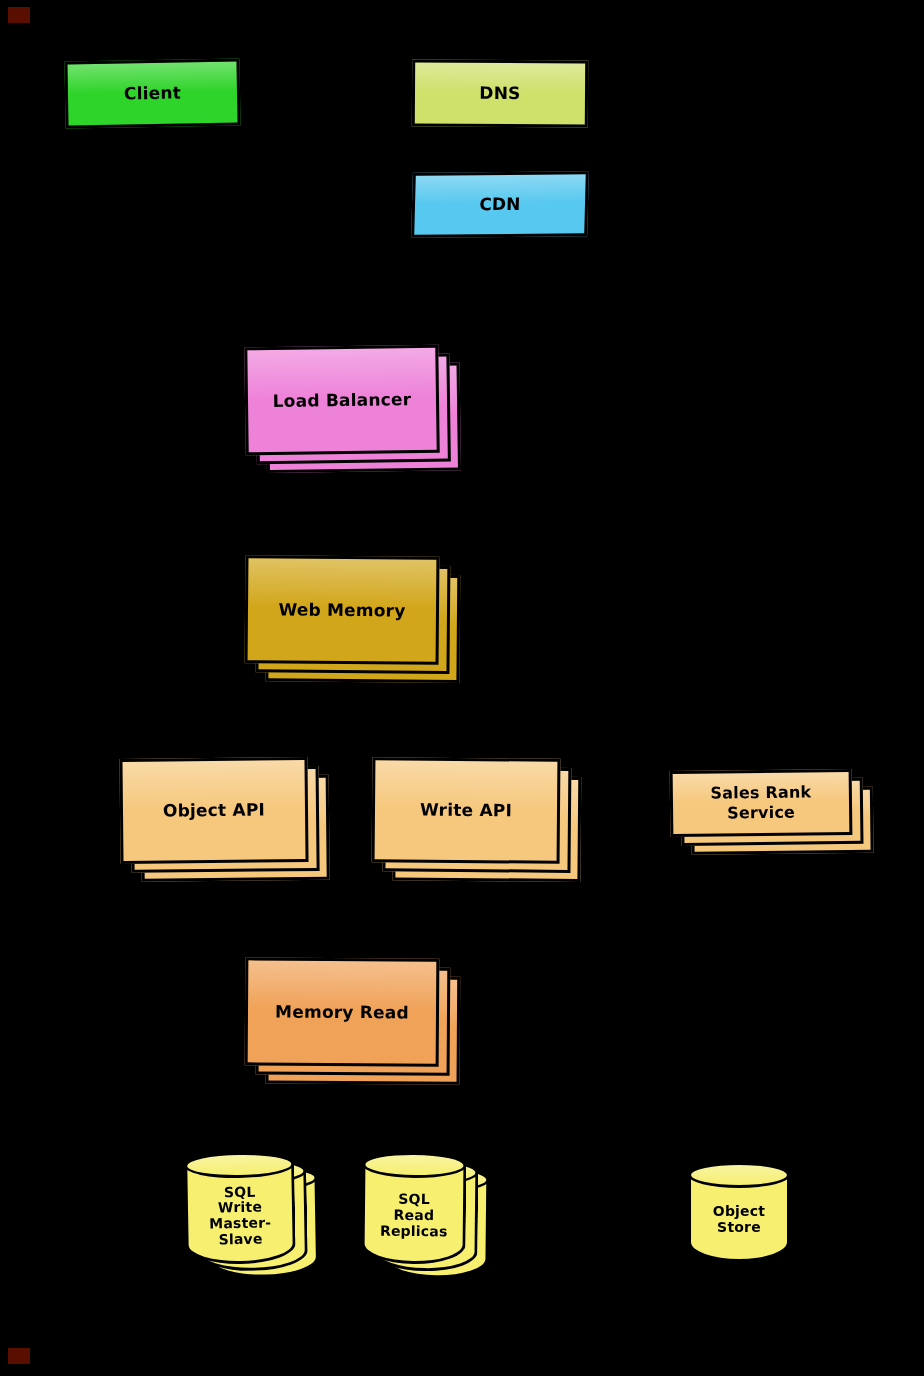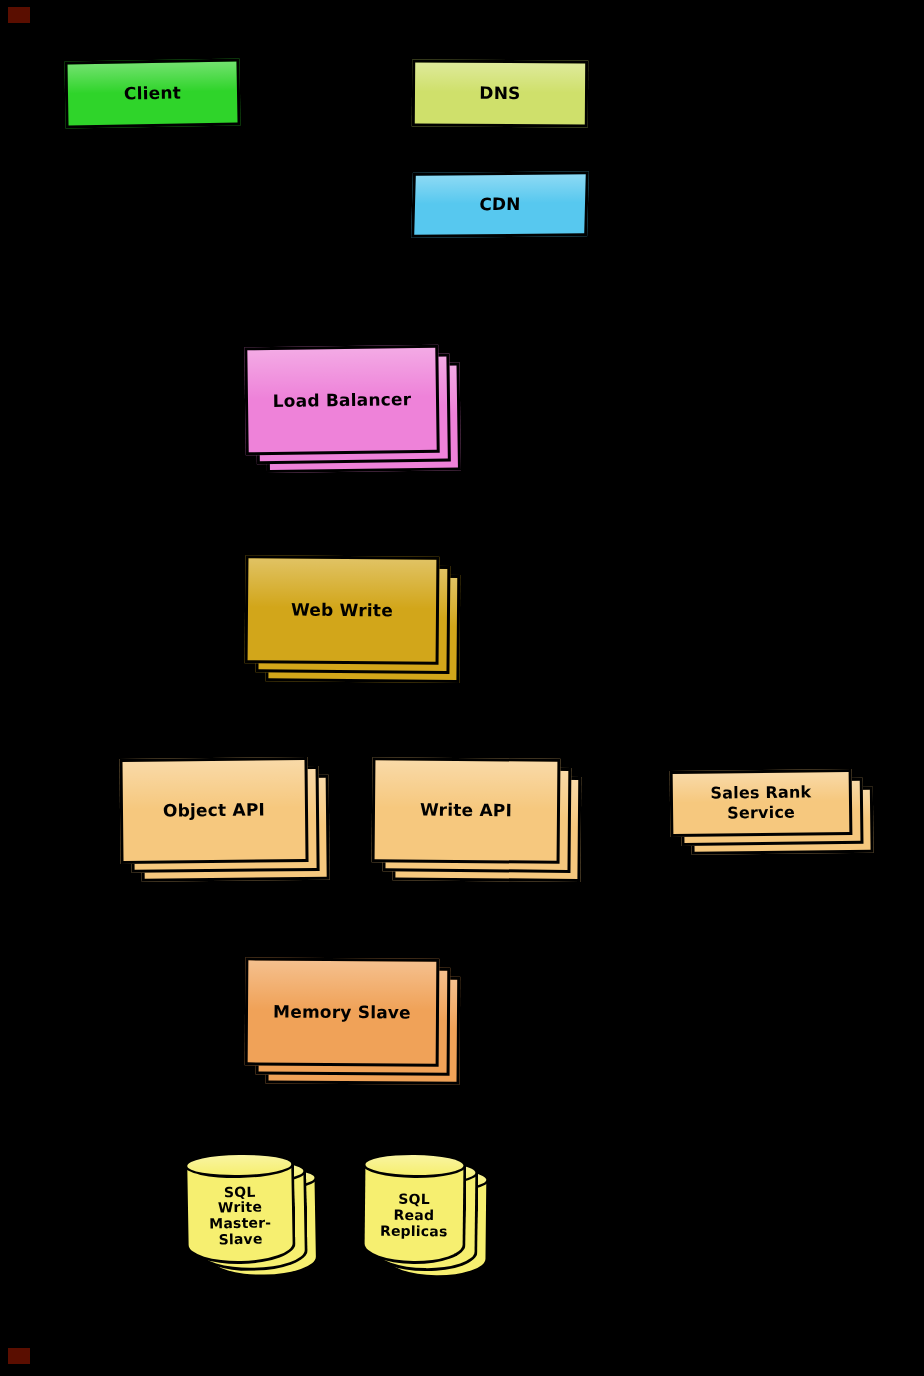--- a/index.html
+++ b/index.html
@@ -105,21 +105,21 @@
     <div class="layer g1"></div>
     <div class="layer face">
       <span class="label">Load Balancer</span>
     </div>
   </div>
 
   <div class="node" id="n-web">
     <div class="layer g2"></div>
     <div class="layer g1"></div>
     <div class="layer face">
-      <span class="label">Web Write</span>
+      <span class="label">Web Memory</span>
     </div>
   </div>
 
   <div class="node" id="n-sales-api">
     <div class="layer g2"></div>
     <div class="layer g1"></div>
     <div class="layer face">
       <span class="label">Object API</span>
     </div>
   </div>
@@ -138,21 +138,21 @@
     <div class="layer face">
       <span class="label">Sales Rank
 Service</span>
     </div>
   </div>
 
   <div class="node" id="n-cache">
     <div class="layer g2"></div>
     <div class="layer g1"></div>
     <div class="layer face">
-      <span class="label">Memory Slave</span>
+      <span class="label">Memory Read</span>
     </div>
   </div>
 
   <div class="node" id="n-sql-write">
     <div class="cyl cg2"></div>
     <div class="cyl cg1"></div>
     <div class="cyl cyl-face">
       <span class="label">SQL
 Write
 Master-
@@ -163,14 +163,20 @@
   <div class="node" id="n-sql-read">
     <div class="cyl cg2"></div>
     <div class="cyl cg1"></div>
     <div class="cyl cyl-face">
       <span class="label">SQL
 Read
 Replicas</span>
     </div>
   </div>
 
+  <div class="node" id="n-obj">
+    <div class="cyl cyl-face">
+      <span class="label">Object
+Store</span>
+    </div>
+  </div>
 
 </div>
 
 </body></html>

